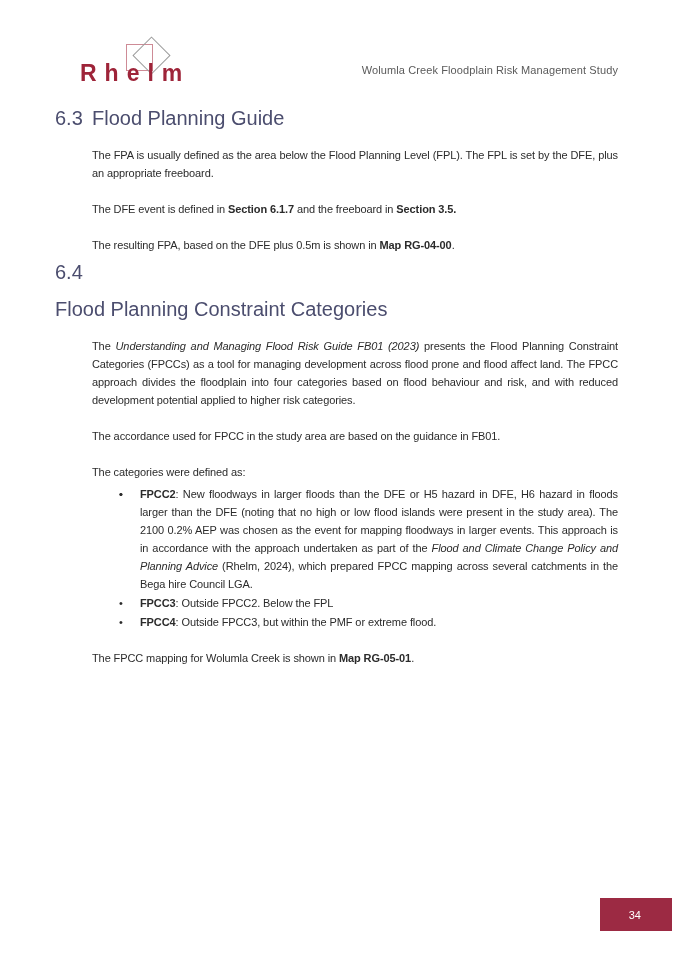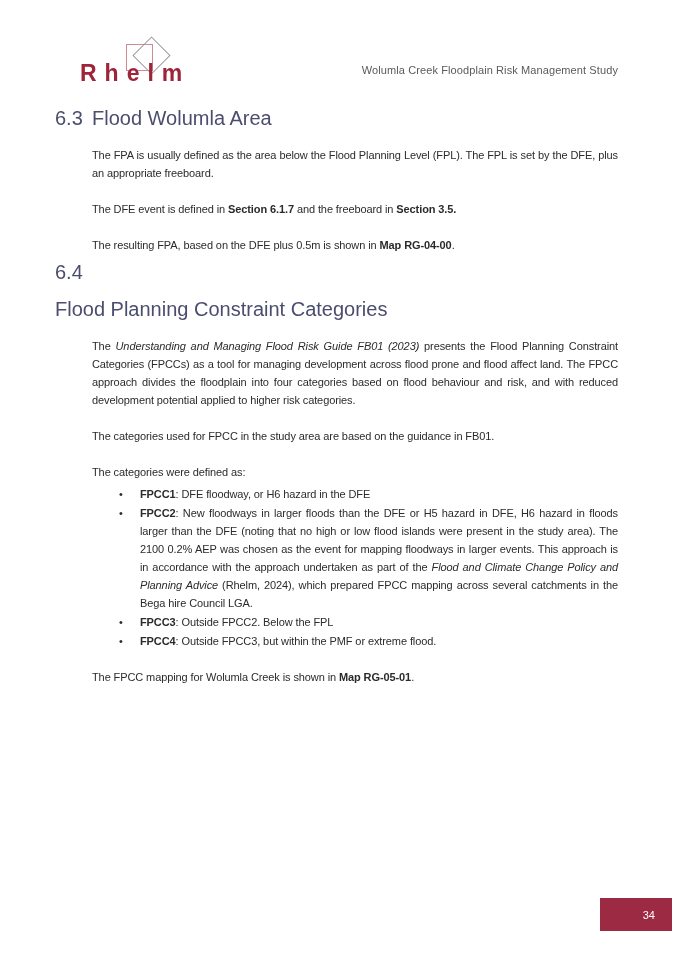--- a/index.html
+++ b/index.html
@@ -71,57 +71,57 @@
     margin-bottom:1px;
   }
   .bullet{position:absolute;left:27px;top:0;}
   
   .page-number-box{
     position:absolute;right:3px;bottom:22px;
     width:72px;height:33px;
     background:var(--footer-crimson);
     color:#fff;font-size:11px;
     display:flex;align-items:center;justify-content:flex-end;
-    padding-right:17px;box-sizing:border-box;
+    padding-right:31px;box-sizing:border-box;
   }
 </style>
 </head>
 <body>
 
 <div class="page">
 
   <header>
     <div class="logo">
       <span class="logo-square"></span>
       <span class="logo-diamond"></span>
       <span class="logo-word">Rhelm</span>
     </div>
     <div class="doc-title">Wolumla Creek Floodplain Risk Management Study</div>
   </header>
 
   <main class="doc-body">
       <section class="doc-section">
         <div class="section-heading">
           <span class="heading-number">6.3</span>
-          <span class="heading-title">Flood Wolumla Area</span>
+          <span class="heading-title">Flood Planning Guide</span>
         </div>
         <p class="para"><span>The FPA is usually defined as the area below the Flood Planning Level (FPL). The FPL is set by the DFE, plus an appropriate freeboard.</span></p>
         <p class="para"><span>The DFE event is defined in </span><span class="b ">Section 6.1.7</span><span> and the freeboard in </span><span class="b ">Section 3.5.</span></p>
         <p class="para"><span>The resulting FPA, based on the DFE plus 0.5m is shown in </span><span class="b ">Map RG-04-00</span><span>.</span></p>
       </section>
       <section class="doc-section">
         <div class="section-heading">
           <span class="heading-number">6.4</span>
           <span class="heading-title">Flood Planning Constraint Categories</span>
         </div>
         <p class="para"><span>The </span><span class="i">Understanding and Managing Flood Risk Guide FB01 (2023)</span><span> presents the Flood Planning Constraint Categories (FPCCs) as a tool for managing development across flood prone and flood affect land.  The FPCC approach divides the floodplain into four categories based on flood behaviour and risk, and with reduced development potential applied to higher risk categories.</span></p>
-        <p class="para"><span>The categories used for FPCC in the study area are based on the guidance in FB01.</span></p>
+        <p class="para"><span>The accordance used for FPCC in the study area are based on the guidance in FB01.</span></p>
         <p class="para"><span>The categories were defined as:</span></p>
         <div class="bullet-list">
-          <div class="bullet-item"><span class="bullet">•</span><span class="bullet-text"><span class="b ">FPCC1</span><span>: DFE floodway, or H6 hazard in the DFE</span></span></div>
+          <div class="bullet-item"><span class="bullet">•</span></div>
           <div class="bullet-item"><span class="bullet">•</span><span class="bullet-text"><span class="b ">FPCC2</span><span>: New floodways in larger floods than the DFE or H5 hazard in DFE, H6 hazard in floods larger than the DFE (noting that no high or low flood islands were present in the study area).  The 2100 0.2% AEP was chosen as the event for mapping floodways in larger events.  This approach is in accordance with the approach undertaken as part of the </span><span class="i">Flood and Climate Change Policy and Planning Advice</span><span> (Rhelm, 2024), which prepared FPCC mapping across several catchments in the Bega hire Council LGA.</span></span></div>
           <div class="bullet-item"><span class="bullet">•</span><span class="bullet-text"><span class="b ">FPCC3</span><span>: Outside FPCC2. Below the FPL</span></span></div>
           <div class="bullet-item"><span class="bullet">•</span><span class="bullet-text"><span class="b ">FPCC4</span><span>: Outside FPCC3, but within the PMF or extreme flood.</span></span></div>
         </div>
         <p class="para"><span>The FPCC mapping for Wolumla Creek is shown in </span><span class="b ">Map RG-05-01</span><span>.</span></p>
       </section>
     </main>
 
   <footer>
     <div class="page-number-box">

